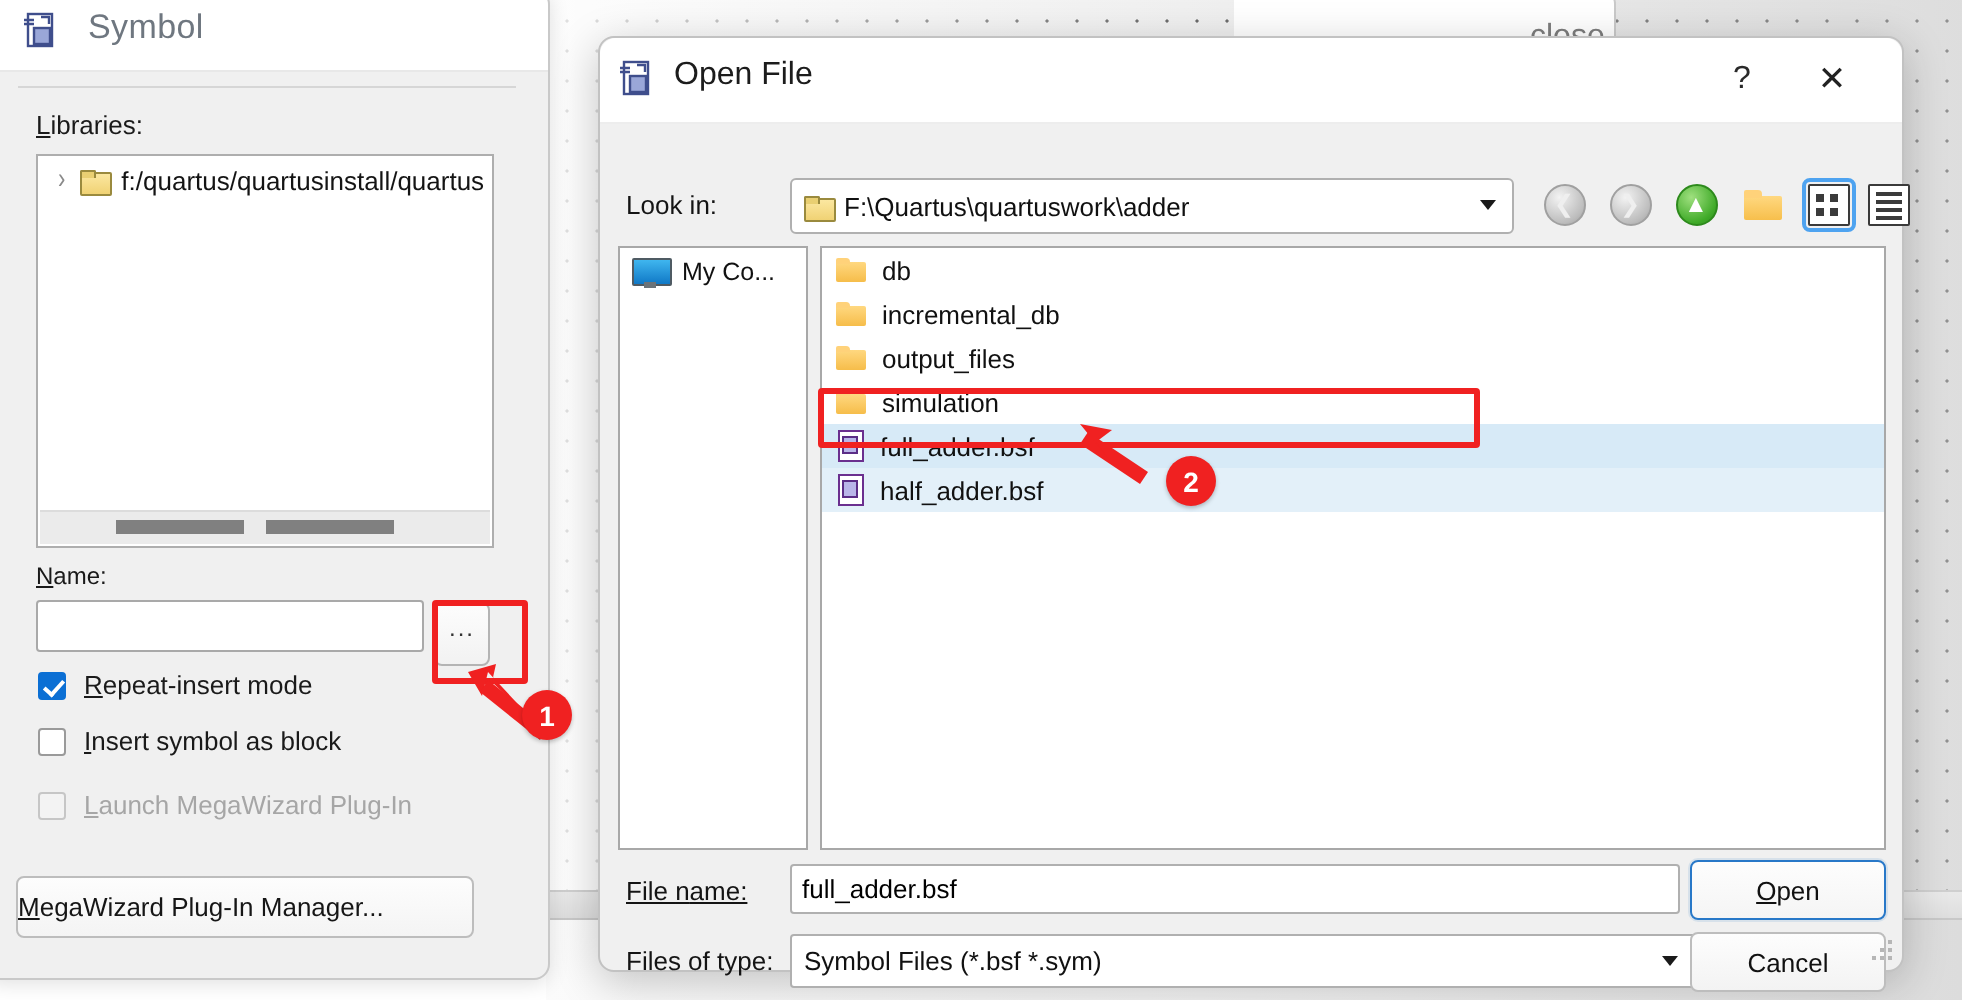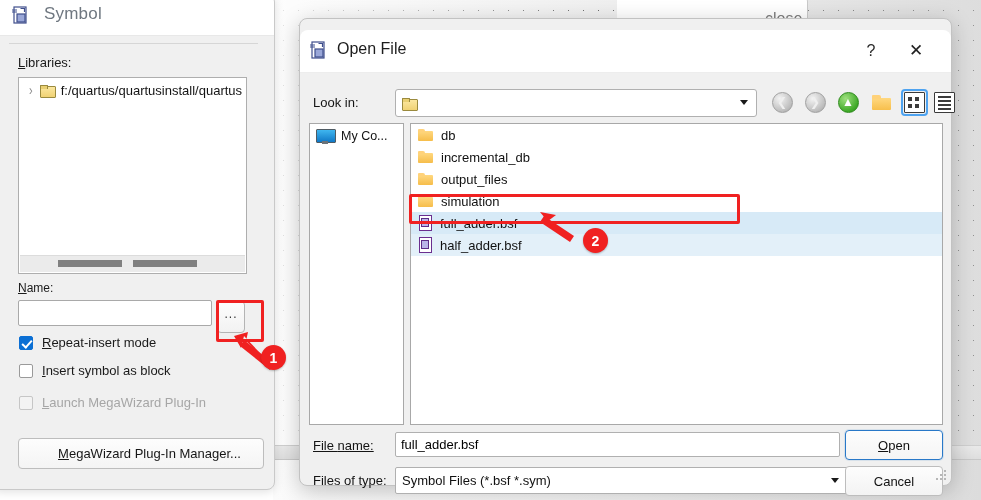--- a/index.html
+++ b/index.html
@@ -132,25 +132,25 @@
     content:""; position:absolute; left:4px; top:1px; width:4px; height:8px;
     border: solid #fff; border-width: 0 2px 2px 0; transform: rotate(42deg);
   }
   .chk.off { background: #fff; border: 1px solid #9a9a9a; }
   .chk.dis { background: #f3f3f3; border: 1px solid #c6c6c6; }
   .chk-label { font-size: 13px; color: #1a1a1a; }
   .chk-label.dis { color: #a6a6a6; }
   .u { text-decoration: underline; }
 
   .mega-btn {
-    position: absolute; left: 25px; top: 443px; width: 227px; height: 29px;
+    position: absolute; left: 15px; top: 443px; width: 227px; height: 29px;
     background: linear-gradient(to bottom,#fdfdfd,#f4f4f4);
     border: 1px solid #bdbdbd; border-radius: 4px;
     font-family: "Liberation Sans", sans-serif; font-size: 13px; color: #161616;
-    display:flex; align-items:center; justify-content:center;padding-left:17px;
+    display:flex; align-items:center; 
   }
 
   
   .sym-close {
     position: absolute; left: 765px; top: 8px; width: 28px; height: 22px;
     color: #7d7d7d; font-size: 16px; text-align: center; line-height: 22px;
     z-index: 2;
   }
   .sym-win-right {
     position: absolute; left: 617px; top: -6px; width: 190px; height: 40px;
@@ -166,21 +166,20 @@
     border: 1px solid #c2c2c2;
     border-radius: 8px;
     box-shadow: 0 5px 22px rgba(0,0,0,0.22);
     z-index: 5;
   }
   .open-titlebar {
     position: absolute; left:0; top:0; right:0; height: 42px;
     background: #ffffff;
     border-top-left-radius: 8px; border-top-right-radius: 8px;
     border-bottom: 1px solid #ededed;
-    margin-top: 11px;
   }
   .open-icon { position: absolute; left: 9px; top: 11px; width: 19px; height: 19px; }
   .open-title {
     position:absolute; left: 37px; top: 10px; font-size: 16px; color: #1c1c1c;
   }
   .open-help {
     position: absolute; right: 67px; top: 9px; width: 26px; height: 24px;
     font-size: 16px; color: #2a2a2a; text-align:center; line-height: 24px;
   }
   .open-close {
@@ -395,20 +394,21 @@
         <path d="M9.5 2.5 L13.5 2.5 L13.5 6" stroke="#3f4e8c" stroke-width="1.2" fill="none"></path>
       </svg>
       <div class="open-title">Open File</div>
       <div class="open-help">?</div>
       <div class="open-close">✕</div>
     </div>
 
     <div class="lbl-lookin">Look in:</div>
     <div class="lookin-combo">
       <span class="folder-ico"></span>
+      <span class="lookin-text">F:\Quartus\quartuswork\adder</span>
       <span class="combo-arrow"></span>
     </div>
 
     <div class="tbtn" style="left:468px;">
       <span class="circ grey">
           <span class="arrow-gl dim">❮</span>
         </span>
     </div>
     <div class="tbtn" style="left:501px;">
       <span class="circ grey">

